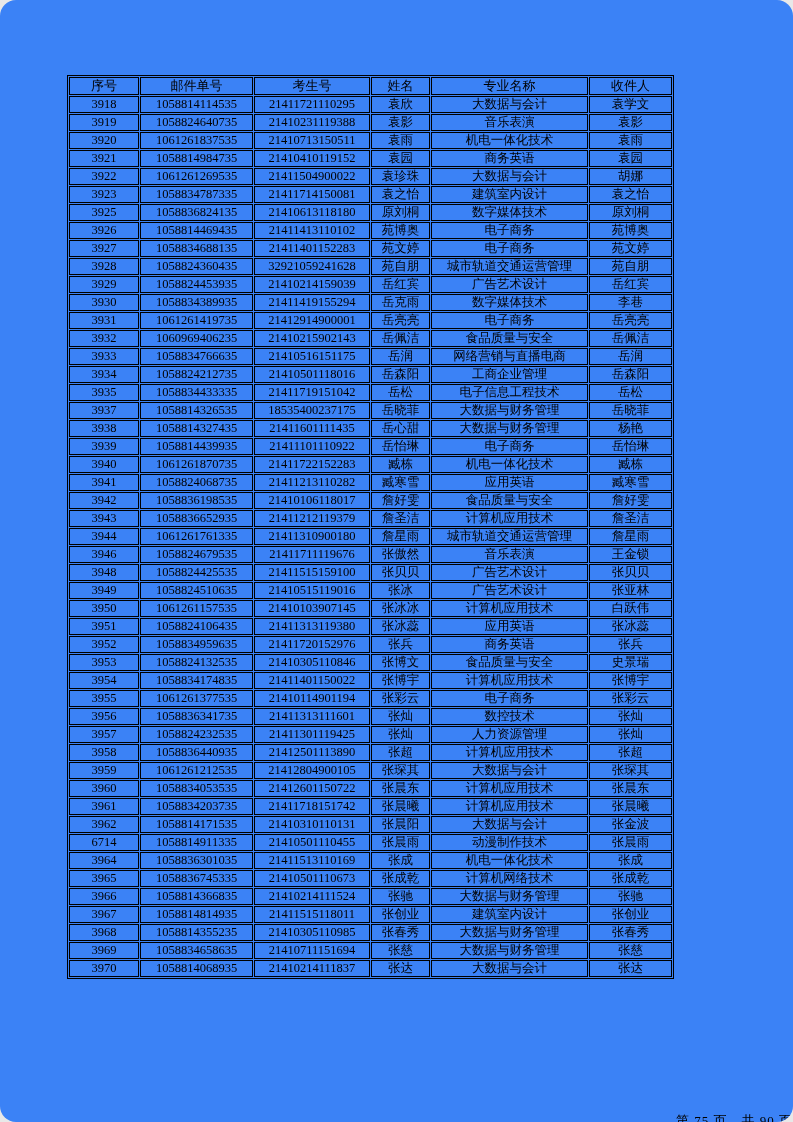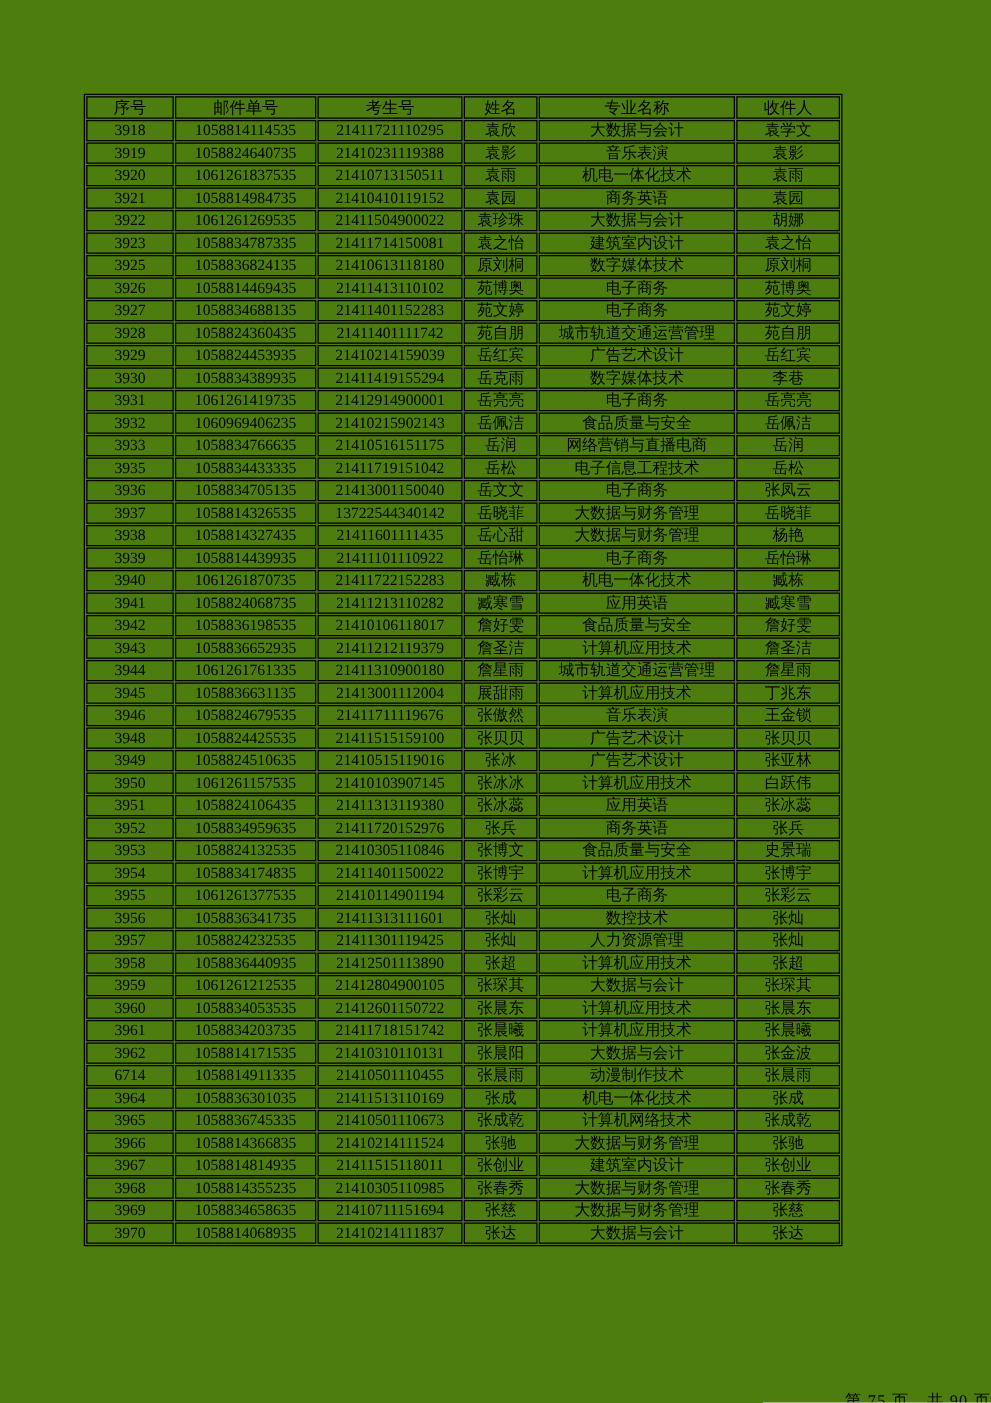--- a/index.html
+++ b/index.html
@@ -2,24 +2,25 @@
 <html><head>
 <meta charset="utf-8">
 <style>
   * { margin: 0; padding: 0; box-sizing: border-box; }
   html, body { background: #e8e8e8; }
   .page {
     position: relative;
     width: 793px;
     height: 1122px;
     margin: 0 auto;
-    background: #4d7c0f;
+    background: #3b82f6;
     font-family: "Liberation Serif", "DejaVu Serif", serif;
     color: #000000;
     overflow: hidden;
+    border-radius: 16px;
   }
   table.mail-table {
     position: absolute;
     left: 67px;
     top: 75px;
     border-collapse: separate;
     border-spacing: 1px;
     border: 1px solid #000000;
     table-layout: fixed;
   }
@@ -142,21 +143,21 @@
           <td>3927</td>
           <td>1058834688135</td>
           <td>21411401152283</td>
           <td>苑文婷</td>
           <td>电子商务</td>
           <td>苑文婷</td>
         </tr>
         <tr>
           <td>3928</td>
           <td>1058824360435</td>
-          <td>21411401111742</td>
+          <td>32921059241628</td>
           <td>苑自朋</td>
           <td>城市轨道交通运营管理</td>
           <td>苑自朋</td>
         </tr>
         <tr>
           <td>3929</td>
           <td>1058824453935</td>
           <td>21410214159039</td>
           <td>岳红宾</td>
           <td>广告艺术设计</td>
@@ -188,39 +189,39 @@
         </tr>
         <tr>
           <td>3933</td>
           <td>1058834766635</td>
           <td>21410516151175</td>
           <td>岳润</td>
           <td>网络营销与直播电商</td>
           <td>岳润</td>
         </tr>
         <tr>
+          <td>3934</td>
+          <td>1058824212735</td>
+          <td>21410501118016</td>
+          <td>岳森阳</td>
+          <td>工商企业管理</td>
+          <td>岳森阳</td>
+        </tr>
+        <tr>
           <td>3935</td>
           <td>1058834433335</td>
           <td>21411719151042</td>
           <td>岳松</td>
           <td>电子信息工程技术</td>
           <td>岳松</td>
         </tr>
         <tr>
-          <td>3936</td>
-          <td>1058834705135</td>
-          <td>21413001150040</td>
-          <td>岳文文</td>
-          <td>电子商务</td>
-          <td>张凤云</td>
-        </tr>
-        <tr>
           <td>3937</td>
           <td>1058814326535</td>
-          <td>13722544340142</td>
+          <td>18535400237175</td>
           <td>岳晓菲</td>
           <td>大数据与财务管理</td>
           <td>岳晓菲</td>
         </tr>
         <tr>
           <td>3938</td>
           <td>1058814327435</td>
           <td>21411601111435</td>
           <td>岳心甜</td>
           <td>大数据与财务管理</td>
@@ -266,28 +267,20 @@
           <td>计算机应用技术</td>
           <td>詹圣洁</td>
         </tr>
         <tr>
           <td>3944</td>
           <td>1061261761335</td>
           <td>21411310900180</td>
           <td>詹星雨</td>
           <td>城市轨道交通运营管理</td>
           <td>詹星雨</td>
-        </tr>
-        <tr>
-          <td>3945</td>
-          <td>1058836631135</td>
-          <td>21413001112004</td>
-          <td>展甜雨</td>
-          <td>计算机应用技术</td>
-          <td>丁兆东</td>
         </tr>
         <tr>
           <td>3946</td>
           <td>1058824679535</td>
           <td>21411711119676</td>
           <td>张傲然</td>
           <td>音乐表演</td>
           <td>王金锁</td>
         </tr>
         <tr>

